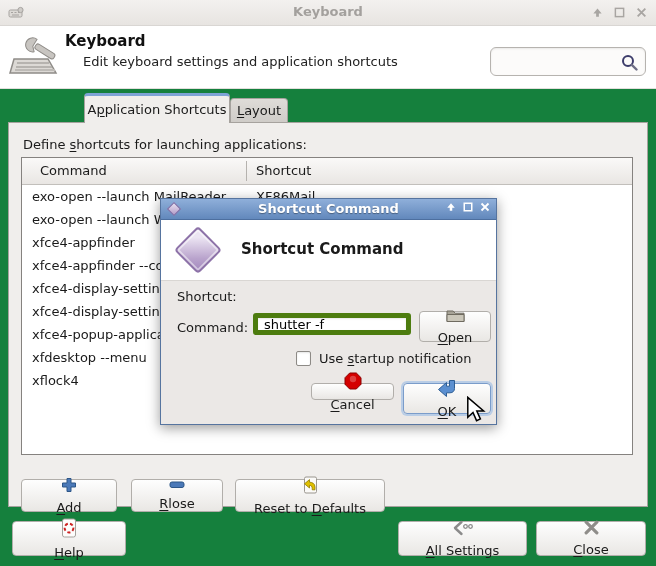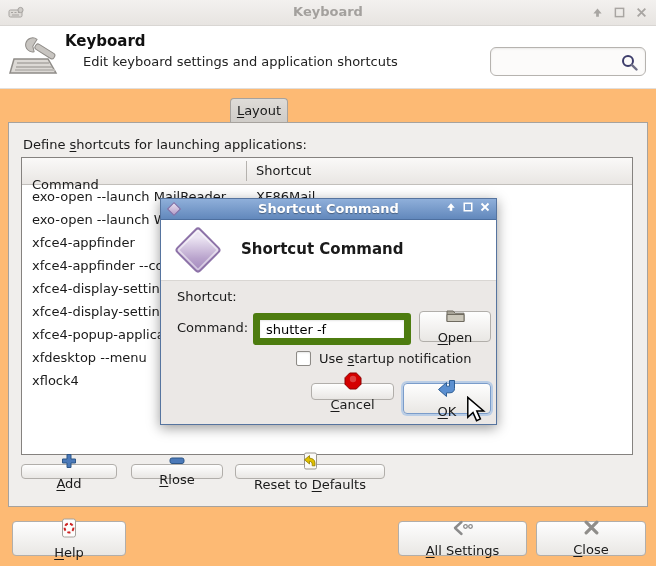--- a/index.html
+++ b/index.html
@@ -1,18 +1,18 @@
 <!DOCTYPE html>
 <html><head>
 <meta charset="utf-8">
 <style>
   * { margin:0; padding:0; box-sizing:border-box; }
   html,body { width:656px; height:566px; }
   body { font-family:"DejaVu Sans","Liberation Sans",sans-serif; font-size:13px; color:#1a1a1a; }
-  #app { position:relative; width:656px; height:566px; background:#fdba74; overflow:hidden; }
+  #app { position:relative; width:656px; height:566px; background:#15803d; overflow:hidden; }
 
   
   .titlebar { position:absolute; left:0; top:0; right:0; height:26px;
     background:linear-gradient(#f3f1ef,#e7e4e1); border-bottom:1px solid #d9d6d3; }
   .titlebar .title { position:absolute; left:0; right:0; top:4px; text-align:center;
     font-weight:bold; color:#a3a09d; }
   .tb-icon { position:absolute; left:8px; top:6px; }
   .tb-controls { position:absolute; right:8px; top:5px; display:flex; gap:8px; align-items:center; }
   .tb-controls .ctl { width:14px; height:14px; display:flex; align-items:center; justify-content:center; }
 
@@ -42,32 +42,32 @@
   .panel { position:absolute; left:8px; top:122px; width:640px; height:385px;
     border:1px solid #a6a29e; background:#f0eeec; z-index:2; }
   .define-label { position:absolute; left:14px; top:14px; }
 
   
   .table { position:absolute; left:12px; top:34px; width:612px; height:298px;
     border:1px solid #85827f; background:#fff; overflow:hidden; }
   .thead { position:relative; height:27px; background:linear-gradient(#faf9f8,#e9e6e3);
     border-bottom:1px solid #c2bfbb; }
   .thead .colsep { position:absolute; left:224px; top:3px; bottom:3px; width:1px; background:#b5b2ae; }
-  .thead .col1 { position:absolute; left:10px; top:5px;margin-top:14px; }
+  .thead .col1 { position:absolute; left:18px; top:5px; }
   .thead .col2 { position:absolute; left:234px; top:5px; }
   .table-row { position:relative; height:23px; line-height:23px; white-space:nowrap; }
   .table-row .cmd { position:absolute; left:10px; }
   .table-row .sc  { position:absolute; left:234px; }
 
   
   .btn { display:flex; align-items:center; justify-content:center; gap:7px;
     border:1px solid #b1aeaa; border-radius:4px;
     background:linear-gradient(#fefefe,#e9e7e4); cursor:default;flex-direction:column; }
 
-  .actions .btn { position:absolute; top:341px; height:15px; }
+  .actions .btn { position:absolute; top:356px; height:33px; }
   #btn-add { left:12px; width:96px; }
   #btn-remove { left:122px; width:92px; }
   #btn-reset { left:226px; width:150px; }
 
   
   .footer .btn { position:absolute; top:521px; height:35px; }
   #btn-help { left:12px; width:114px; }
   #btn-allsettings { left:398px; width:129px; }
   #btn-close { left:536px; width:110px; }
 
@@ -84,22 +84,22 @@
     border:1px solid #8a6fa5; }
   .dlg-controls { position:absolute; right:6px; top:3px; display:flex; gap:7px; align-items:center; }
   .dlg-header { position:relative; height:61px; background:#fff; border-bottom:1px solid #d9d6d3; }
   .diamond { position:absolute; left:20px; top:13px; width:34px; height:34px; transform:rotate(45deg);
     background:linear-gradient(135deg,#ece5f3 20%,#b9a3cc 70%,#a287bd);
     border:2px solid #8d72a8; border-radius:4px; box-shadow:inset 0 0 0 2px rgba(255,255,255,.5); }
   .dlg-header h2 { position:absolute; left:80px; top:20px; font-size:15px; font-weight:bold; }
   .dlg-body { position:relative; height:144px; }
   .lbl-shortcut { position:absolute; left:16px; top:8px; }
   .lbl-command { position:absolute; left:16px; top:39px; }
-  .cmd-input { position:absolute; left:92px; top:32px; width:158px; height:32px;
-    border:7px solid #4d7c0f; border-radius:3px; background:#fff; font:inherit;
+  .cmd-input { position:absolute; left:92px; top:32px; width:158px; height:22px;
+    border:5px solid #4d7c0f; border-radius:3px; background:#fff; font:inherit;
     padding:0 6px; outline:none; box-shadow:inset 0 1px 2px rgba(0,0,0,.10); }
   #btn-open { position:absolute; left:258px; top:30px; width:72px; height:31px; }
   .chk-row { position:absolute; left:94px; top:70px; display:flex; align-items:center; gap:8px;padding-left:41px; }
   .checkbox { width:15px; height:15px; background:#fff; border:1px solid #8d8a86; border-radius:2px;
     box-shadow:inset 0 1px 2px rgba(0,0,0,.10); }
   #btn-cancel { position:absolute; left:150px; top:102px; width:83px; height:17px; }
   #btn-ok { position:absolute; left:242px; top:102px; width:88px; height:31px;
     border-color:#7a9cca; box-shadow:0 0 0 2px #b9cde6; }
 
   .mn { text-decoration:underline; text-underline-offset:2px; }
@@ -159,20 +159,23 @@
       <input value="" style="">
       <span class="mag">
         <svg width="17" height="17" viewBox="0 0 17 17">
           <circle cx="7" cy="7" r="5" fill="none" stroke="#3d3d6b" stroke-width="2"></circle>
           <line x1="10.8" y1="10.8" x2="15.5" y2="15.5" stroke="#6e6e85" stroke-width="2.4" stroke-linecap="round"></line>
         </svg>
       </span>
     </div>
   </div>
 
+  <div class="tab active" id="tab-appshort">
+    <span><span>A</span><span class="mn">p</span><span>plication Shortcuts</span></span>
+  </div>
   <div class="tab inactive" id="tab-layout">
     <span><span></span><span class="mn">L</span><span>ayout</span></span>
   </div>
 
   <div class="panel">
     <div class="define-label">
       <span>Define </span><span class="mn">s</span><span>hortcuts for launching applications:</span>
     </div>
 
     <div class="table">

